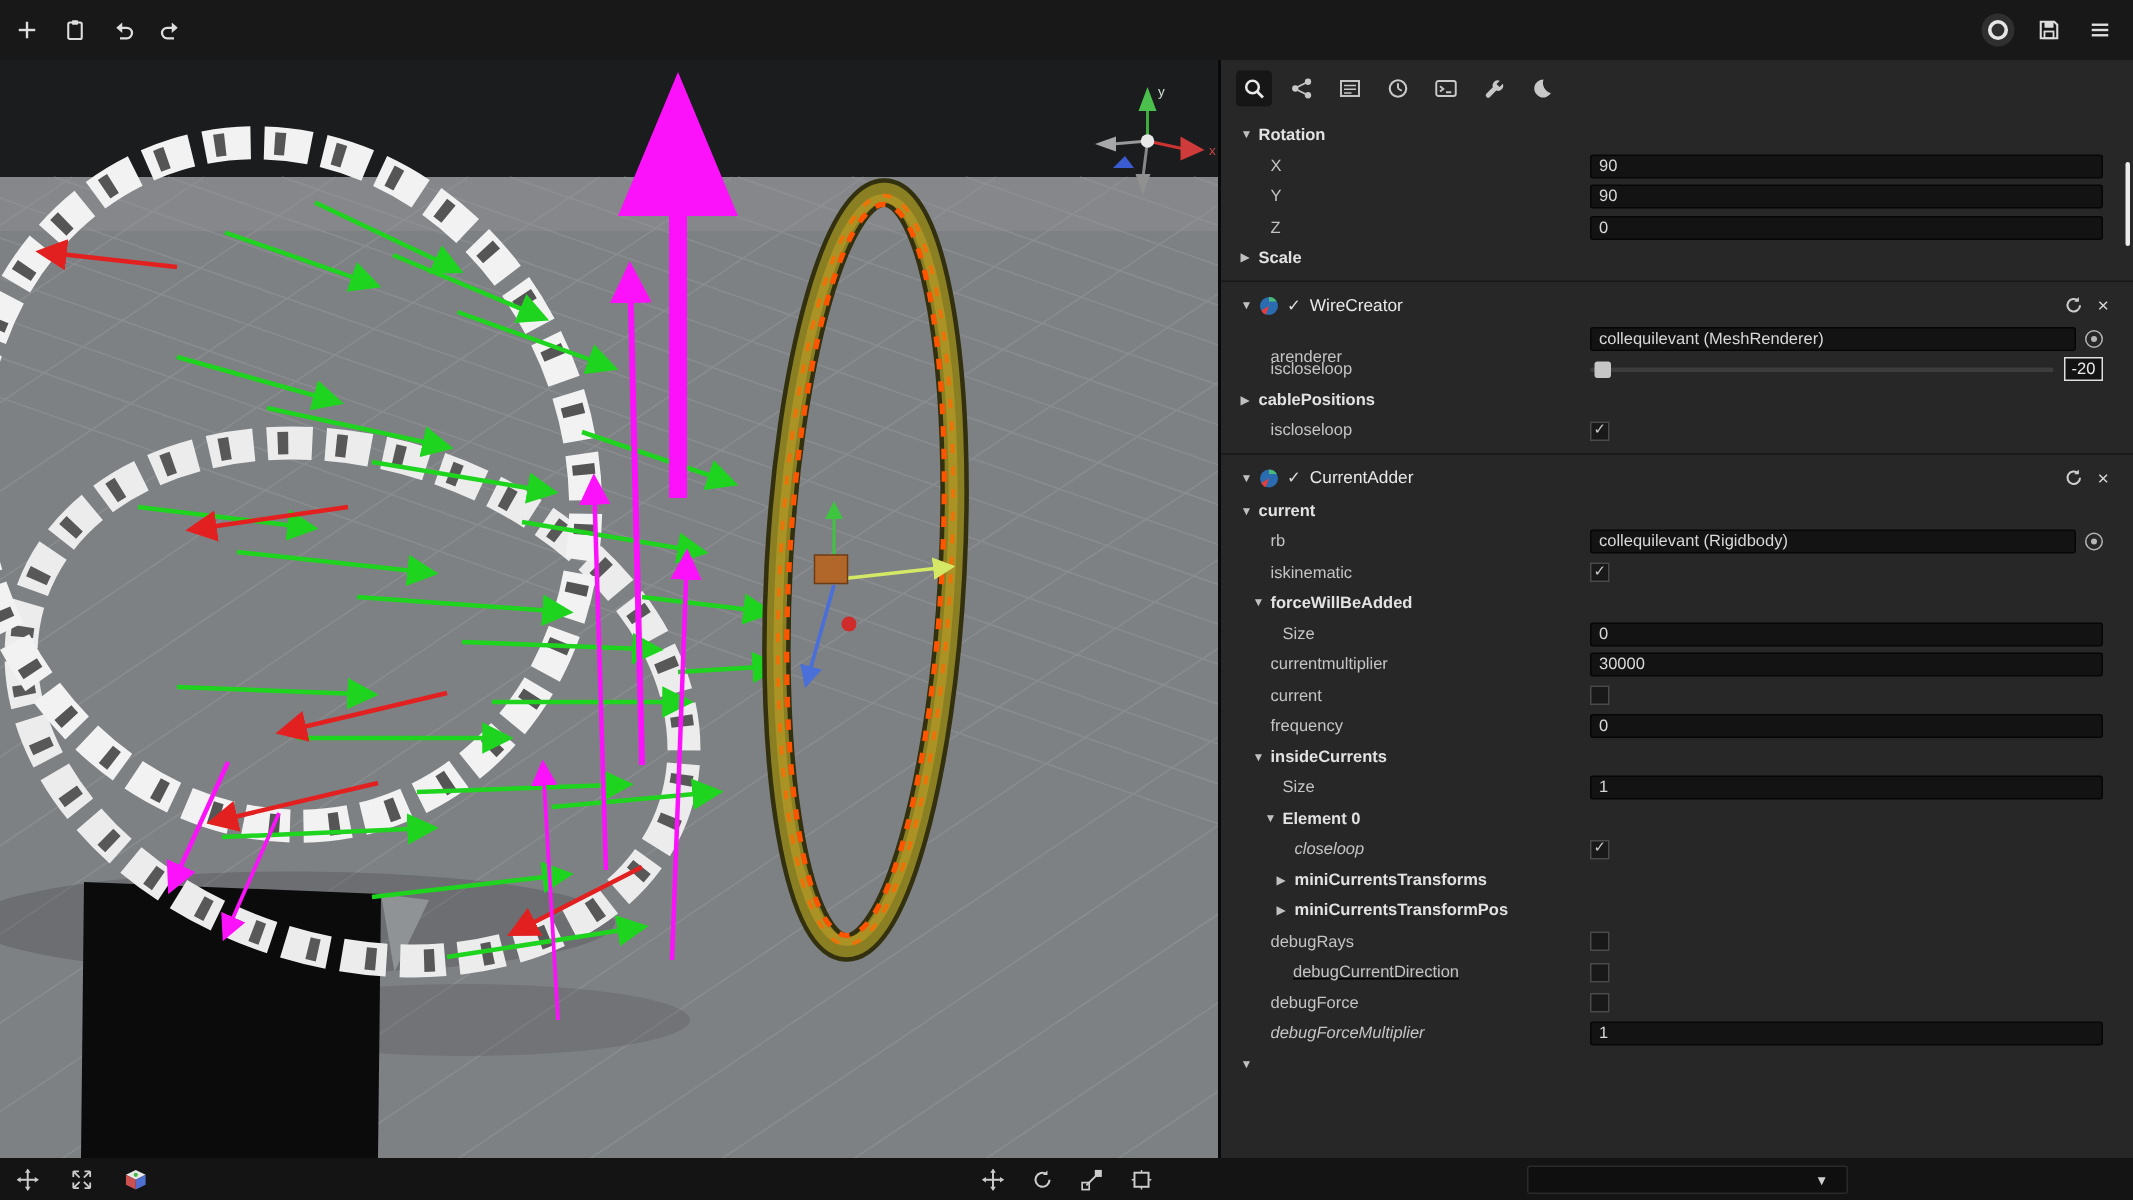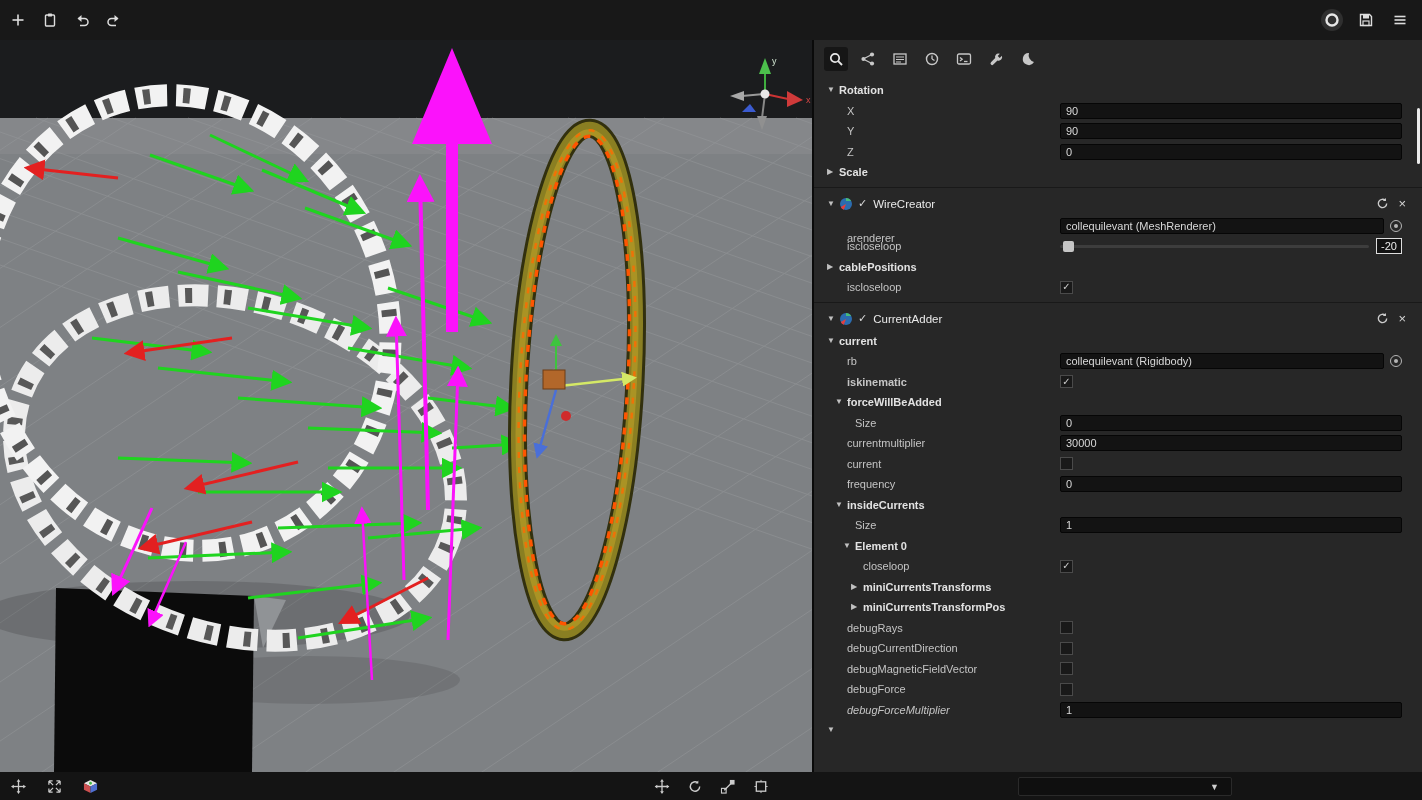--- a/index.html
+++ b/index.html
@@ -506,21 +506,21 @@
         <div class="labelcol" style="padding-left: 21px;">
           <span class="arrow"></span>
           <span class="lbl">rb</span>
         </div>
         <div class="ctrl">
           <input class="txt" value="collequilevant (Rigidbody)" style="">
           <span class="picker"></span>
         </div>
       </div>
       <div class="row">
-        <div class="labelcol" style="padding-left: 21px; font-weight: bold;">
+        <div class="labelcol" style="padding-left: 21px;">
           <span class="arrow"></span>
           <span class="lbl">iskinematic</span>
         </div>
         <div class="ctrl">
           <div class="checkbox">
             <span>✓</span>
           </div>
         </div>
       </div>
       <div class="row foldout-row">
@@ -583,21 +583,21 @@
         </div>
       </div>
       <div class="row foldout-row">
         <div class="labelcol" style="padding-left: 29px;">
           <span class="arrow">▼</span>
           <span class="lbl">Element 0</span>
         </div>
         <div class="ctrl"></div>
       </div>
       <div class="row">
-        <div class="labelcol" style="padding-left: 37px;">
+        <div class="labelcol" style="padding-left: 37px; font-style: italic;">
           <span class="arrow"></span>
           <span class="lbl">closeloop</span>
         </div>
         <div class="ctrl">
           <div class="checkbox">
             <span>✓</span>
           </div>
         </div>
       </div>
       <div class="row foldout-row">
@@ -617,32 +617,23 @@
       <div class="row">
         <div class="labelcol" style="padding-left: 21px;">
           <span class="arrow"></span>
           <span class="lbl">debugRays</span>
         </div>
         <div class="ctrl">
           <div class="checkbox"></div>
         </div>
       </div>
       <div class="row">
-        <div class="labelcol" style="padding-left: 21px;">
+        <div class="labelcol" style="padding-left: 36px; text-decoration: underline;">
           <span class="arrow"></span>
           <span class="lbl">debugCurrentDirection</span>
-        </div>
-        <div class="ctrl">
-          <div class="checkbox"></div>
-        </div>
-      </div>
-      <div class="row">
-        <div class="labelcol" style="padding-left: 21px;">
-          <span class="arrow"></span>
-          <span class="lbl">debugMagneticFieldVector</span>
         </div>
         <div class="ctrl">
           <div class="checkbox"></div>
         </div>
       </div>
       <div class="row">
         <div class="labelcol" style="padding-left: 21px;">
           <span class="arrow"></span>
           <span class="lbl">debugForce</span>
         </div>

